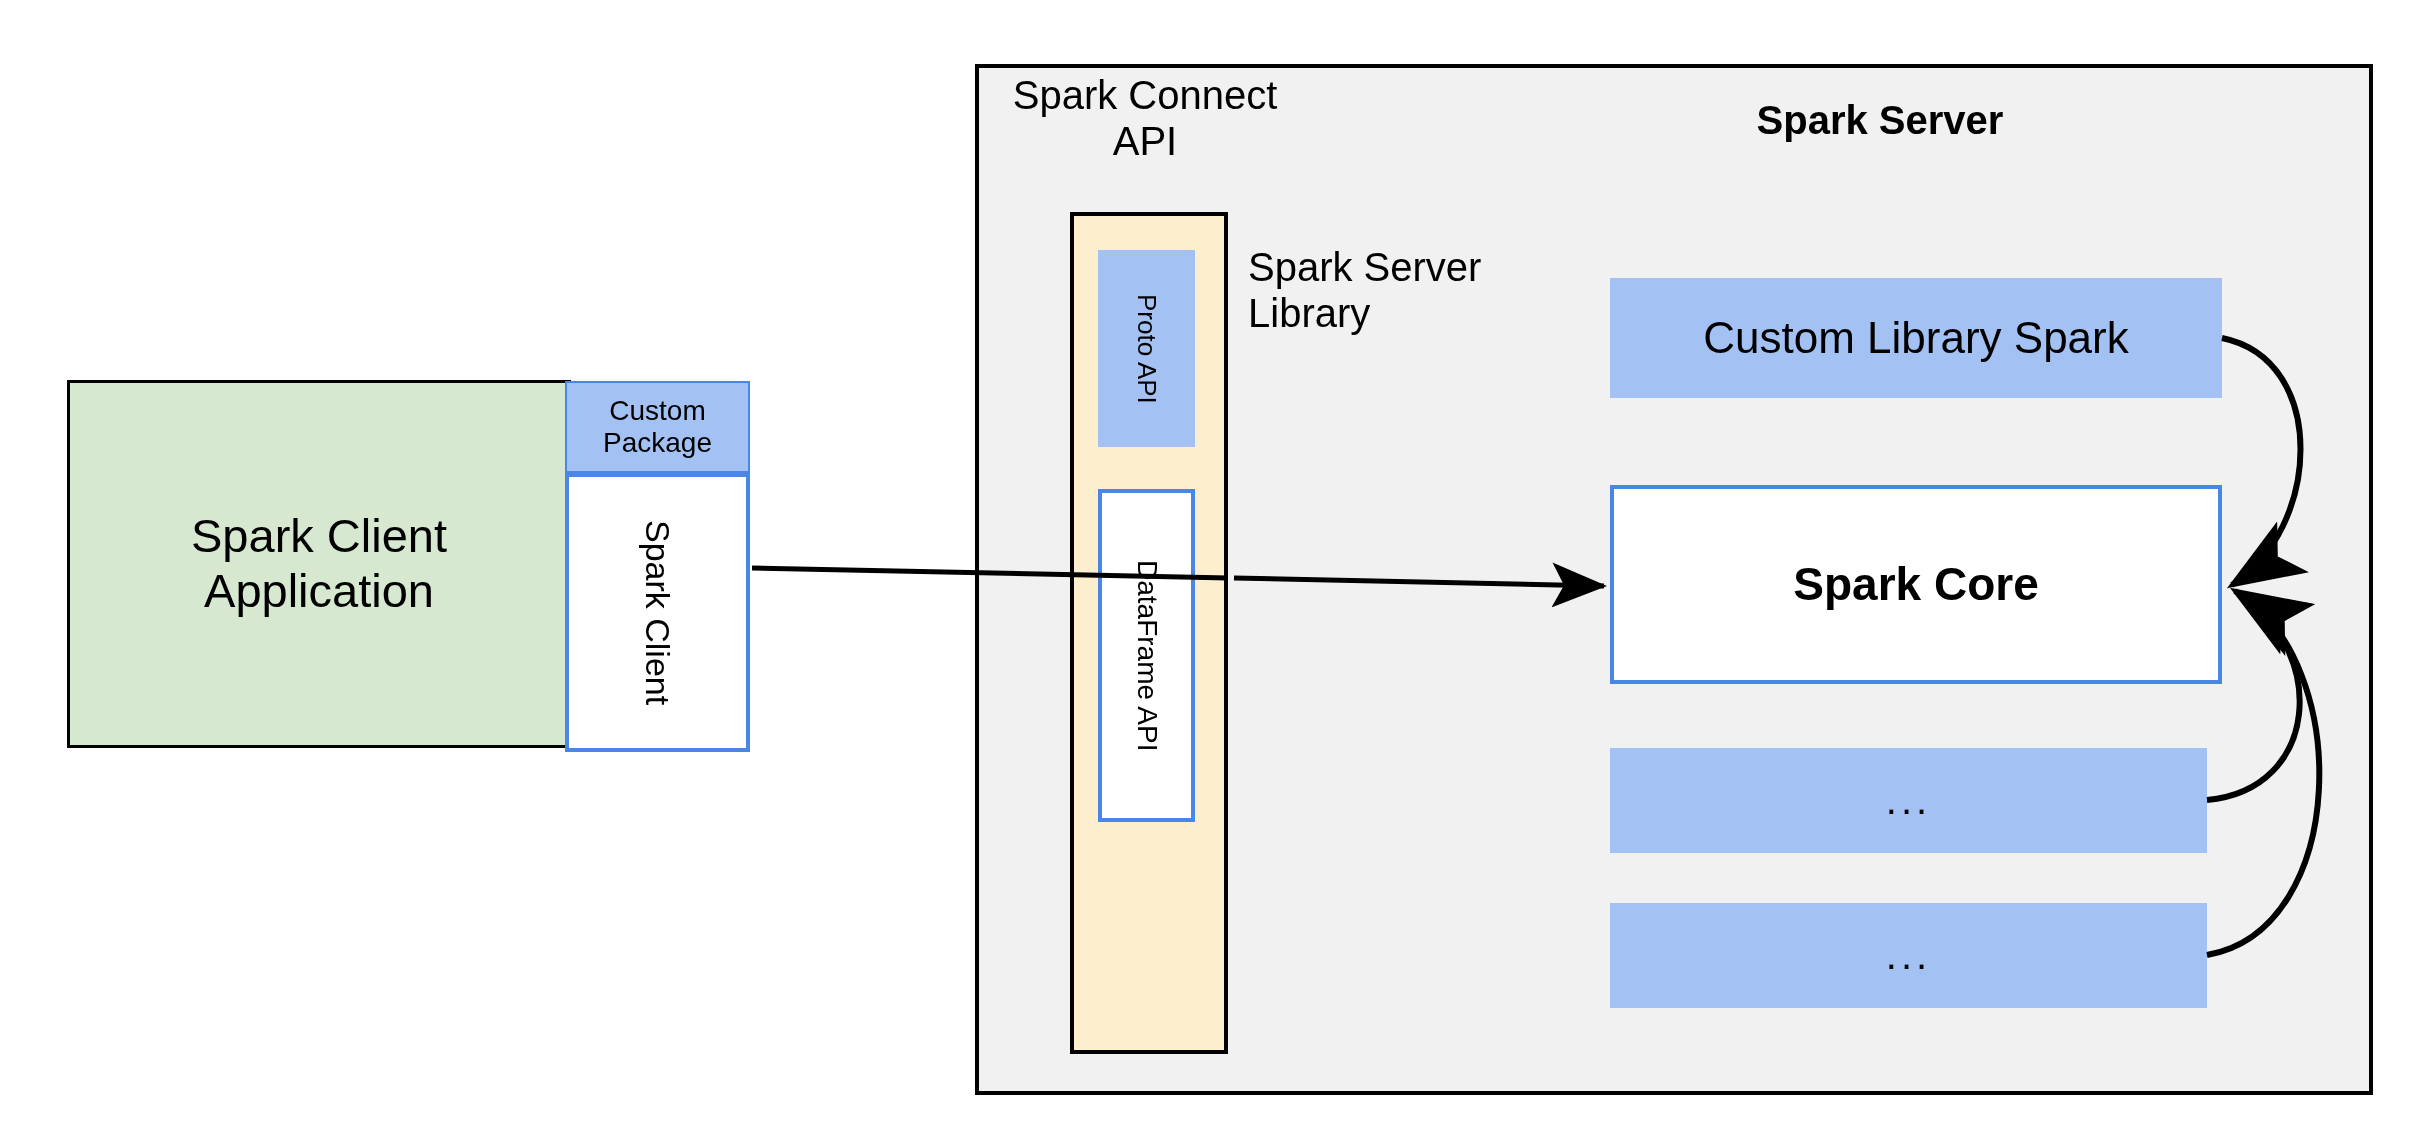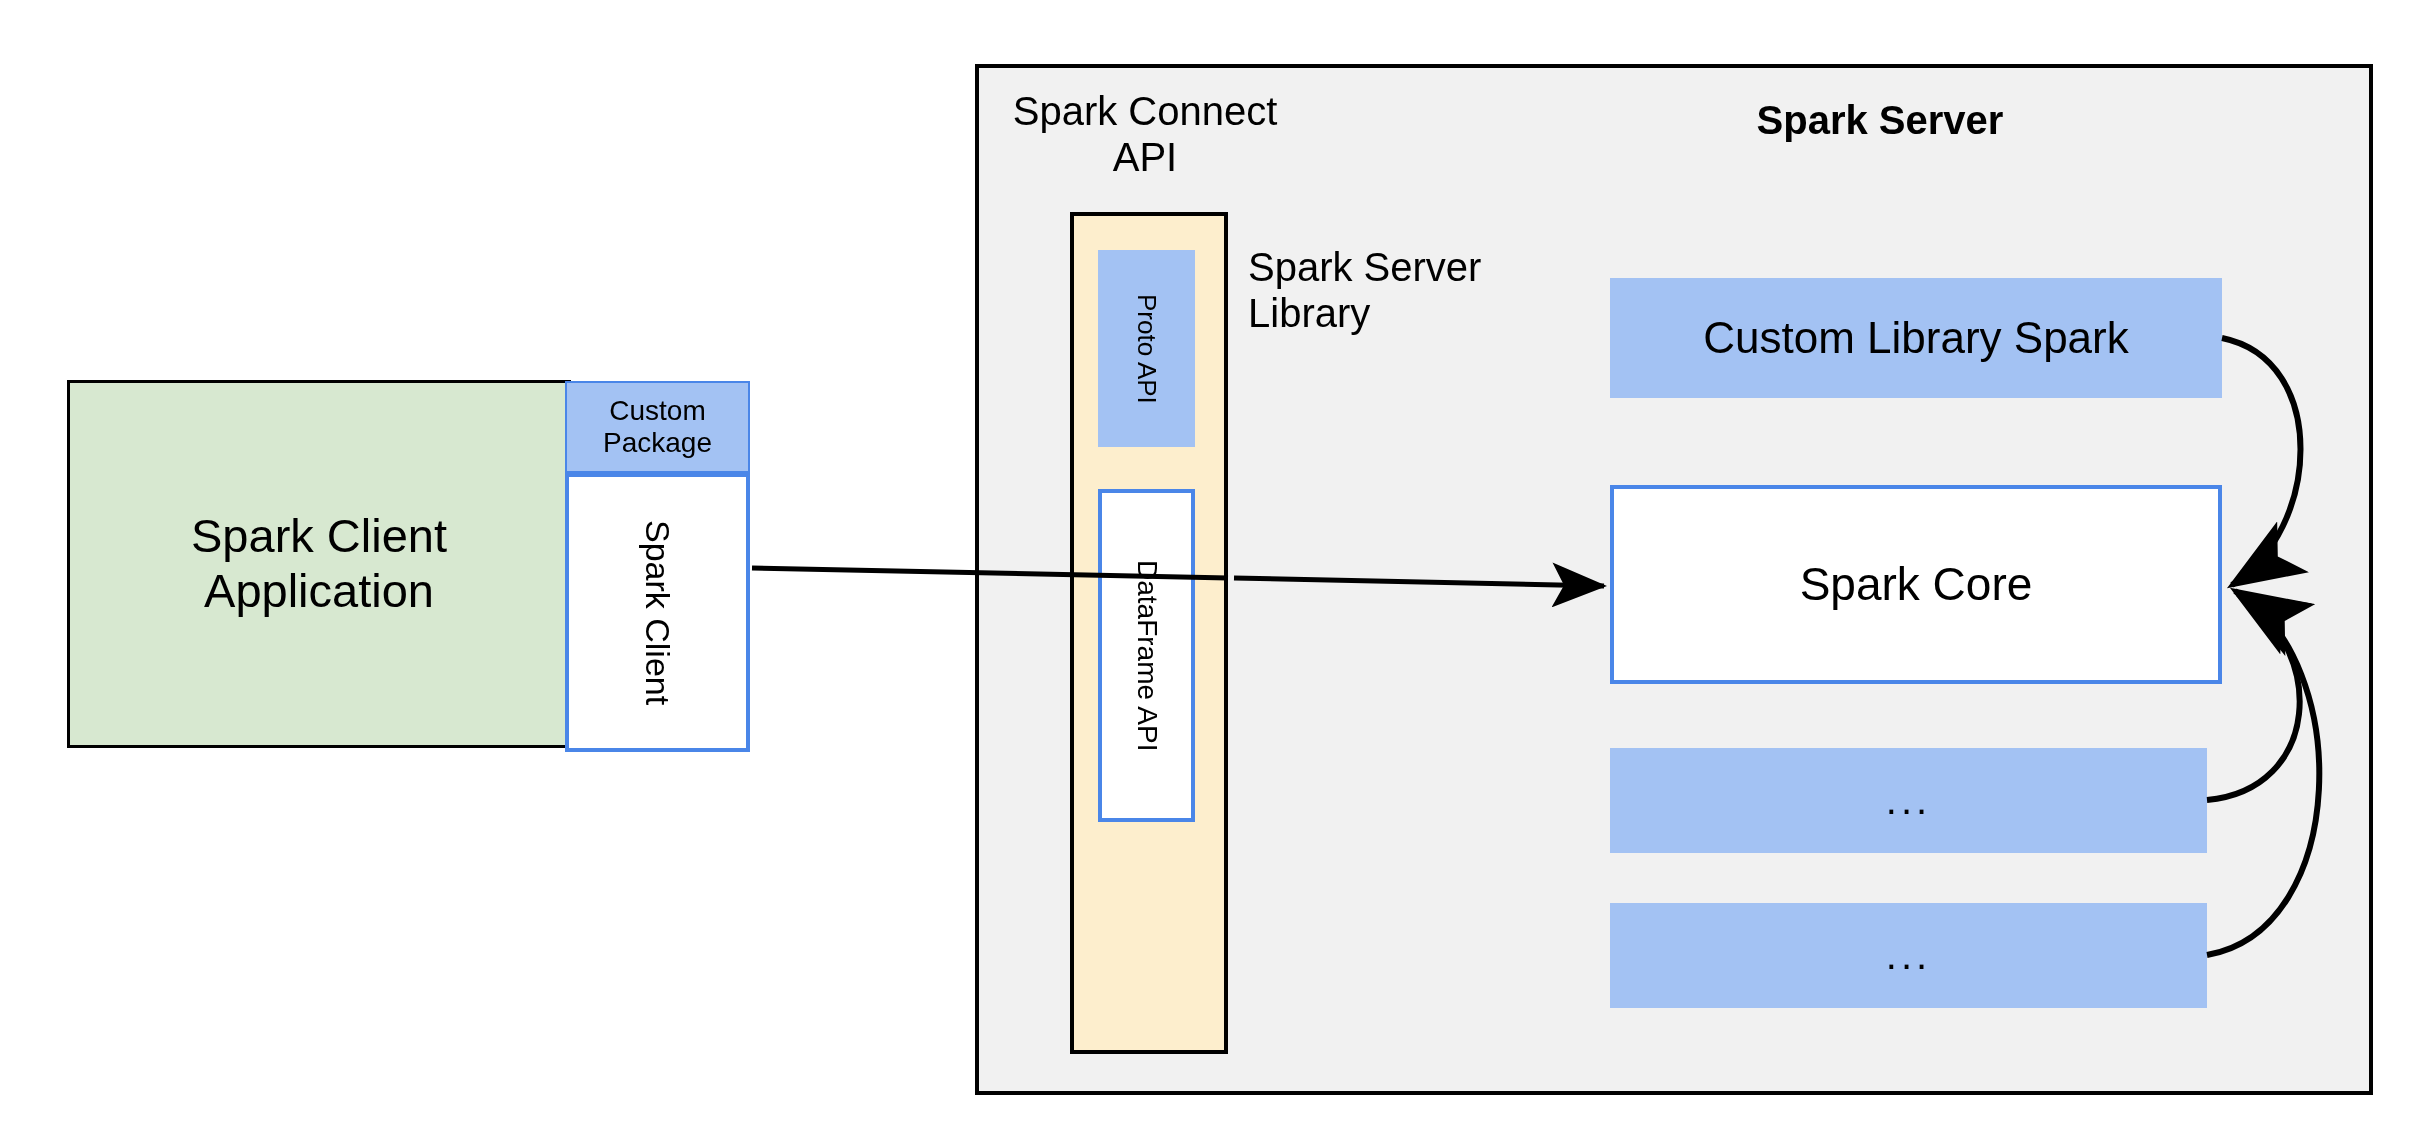--- a/index.html
+++ b/index.html
@@ -75,21 +75,20 @@
   }
   #spark-server-title {
     left: 1630px; top: 92px; width: 500px; height: 56px;
     font-size: 40px;
     font-weight: bold;
   }
 
   #spark-connect-api-label {
     left: 1000px; top: 68px; width: 290px; height: 100px;
     font-size: 40px;
-    margin-top: 16px;
   }
 
   
   #connect-column-box {
     left: 1070px; top: 212px; width: 158px; height: 842px;
     background: #fdeecd;
     border: 4px solid #000000;
   }
   #proto-api-box {
     left: 1098px; top: 250px; width: 97px; height: 197px;
@@ -127,20 +126,21 @@
   }
 
   #spark-core-box {
     left: 1610px; top: 485px; width: 612px; height: 199px;
     background: #ffffff;
     border: 4px solid #4a86e8;
   }
   #spark-core-label {
     left: 1610px; top: 485px; width: 612px; height: 199px;
     font-size: 46px;
+    font-weight: bold;
   }
 
   #ellipsis-box-1 {
     left: 1610px; top: 748px; width: 597px; height: 105px;
     background: #a3c2f3;
   }
   #ellipsis-label-1 {
     left: 1610px; top: 748px; width: 597px; height: 105px;
     font-size: 40px;
     letter-spacing: 4px;

